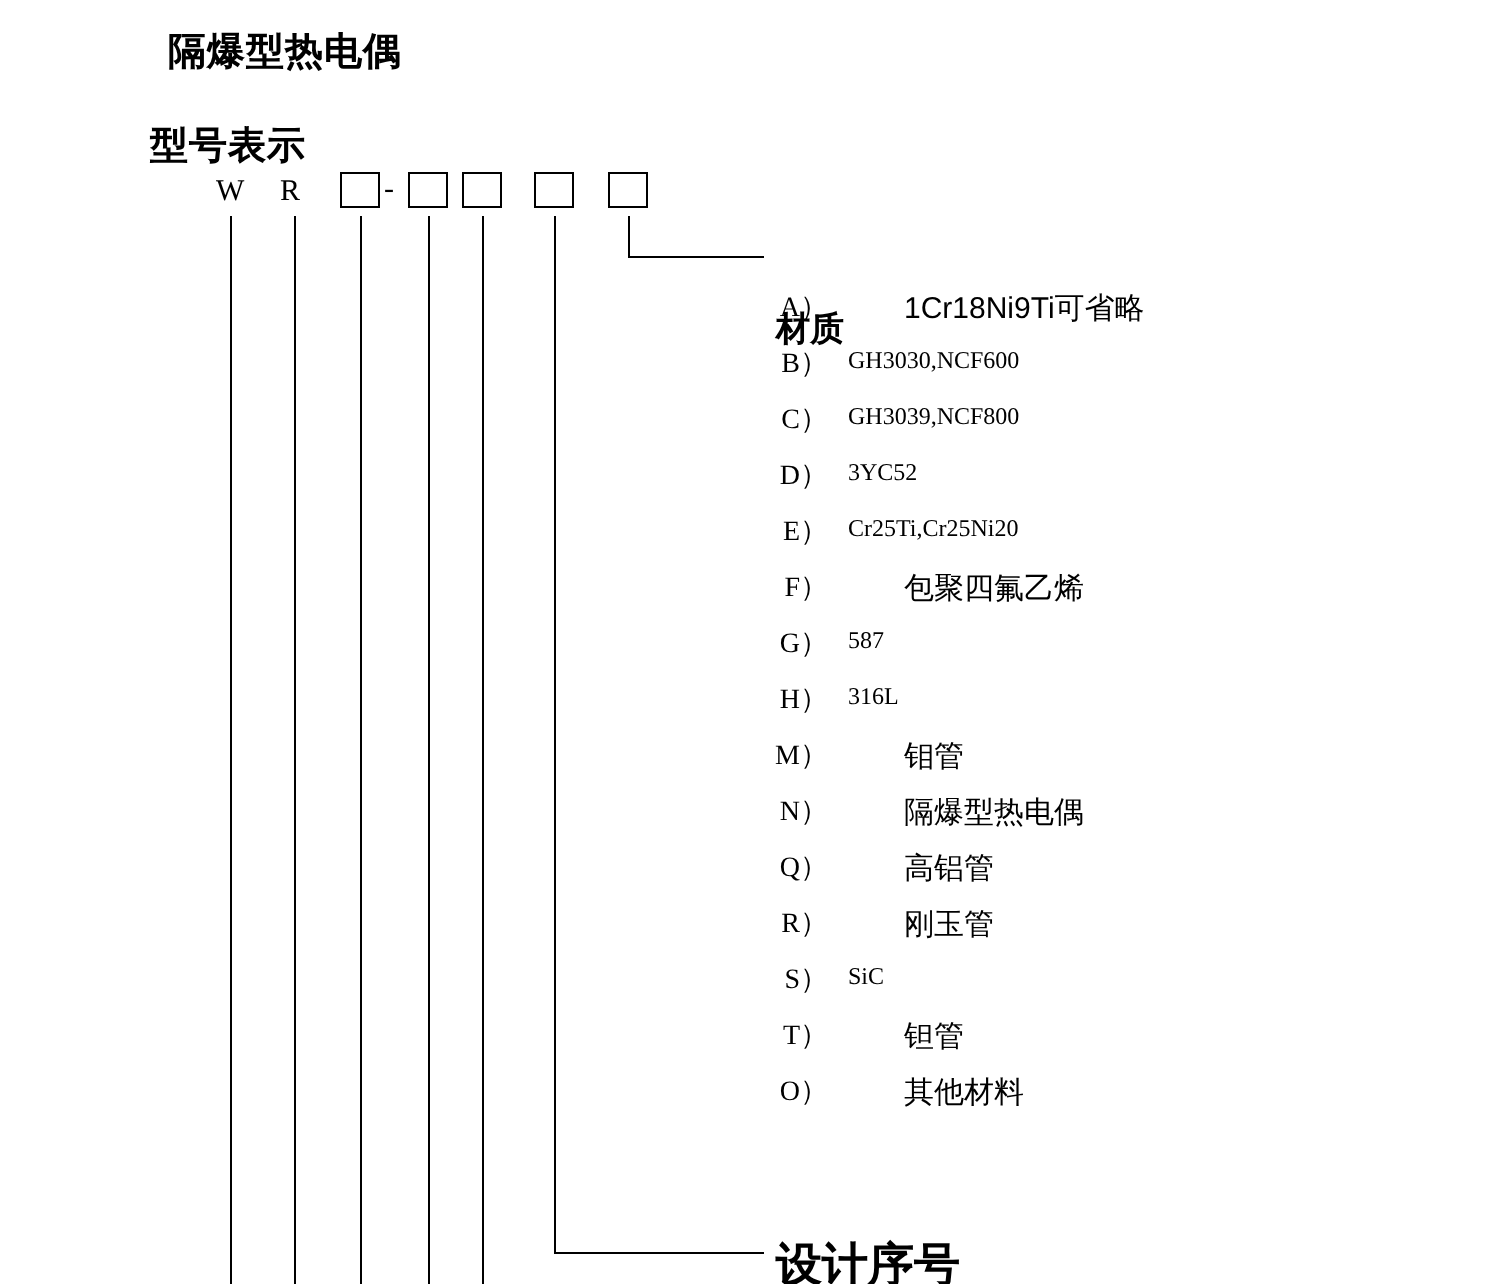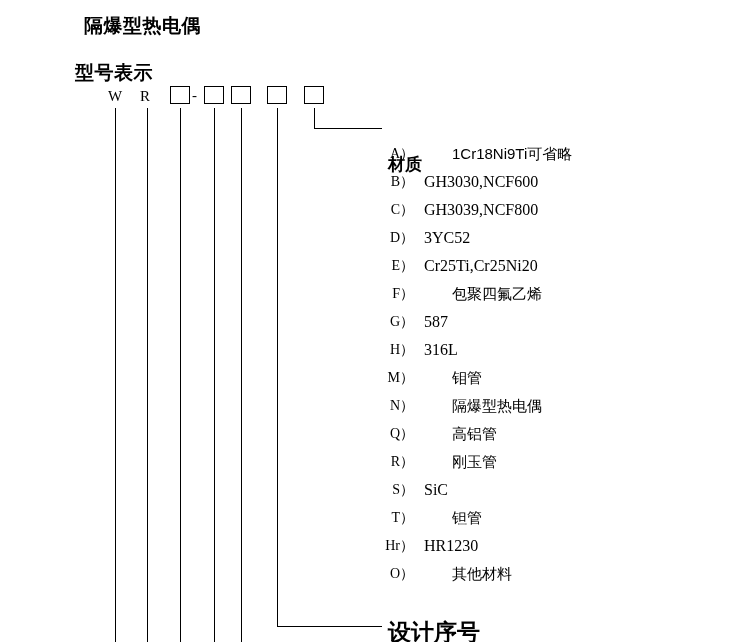--- a/index.html
+++ b/index.html
@@ -102,21 +102,21 @@
     position: absolute;
     left: 0;
     width: 36px;
     text-align: right;
     font-size: 14px;
     font-family: "Liberation Serif", serif;
   }
   .mat-val {
     position: absolute;
     left: 46px;
-    font-size: 16px;
+    font-size: 12px;
     font-family: "Liberation Serif", serif;
   }
   .mat-val.cjk {
     font-family: "Liberation Sans", sans-serif;
     font-size: 15px;
     margin-left: 28px;
   }
 
   .design-head {
     position: absolute;
@@ -210,24 +210,20 @@
     </div>
     <div class="mat-item">
       <span class="mat-key">S）</span>
       <span class="mat-val">SiC</span>
     </div>
     <div class="mat-item">
       <span class="mat-key">T）</span>
       <span class="mat-val cjk">钽管</span>
     </div>
     <div class="mat-item">
-      <span class="mat-key">Hr）</span>
-      <span class="mat-val">HR1230</span>
-    </div>
-    <div class="mat-item">
       <span class="mat-key">O）</span>
       <span class="mat-val cjk">其他材料</span>
     </div>
   </div>
 
   <div class="design-head">设计序号</div>
 
 </div>
 
 </body></html>

